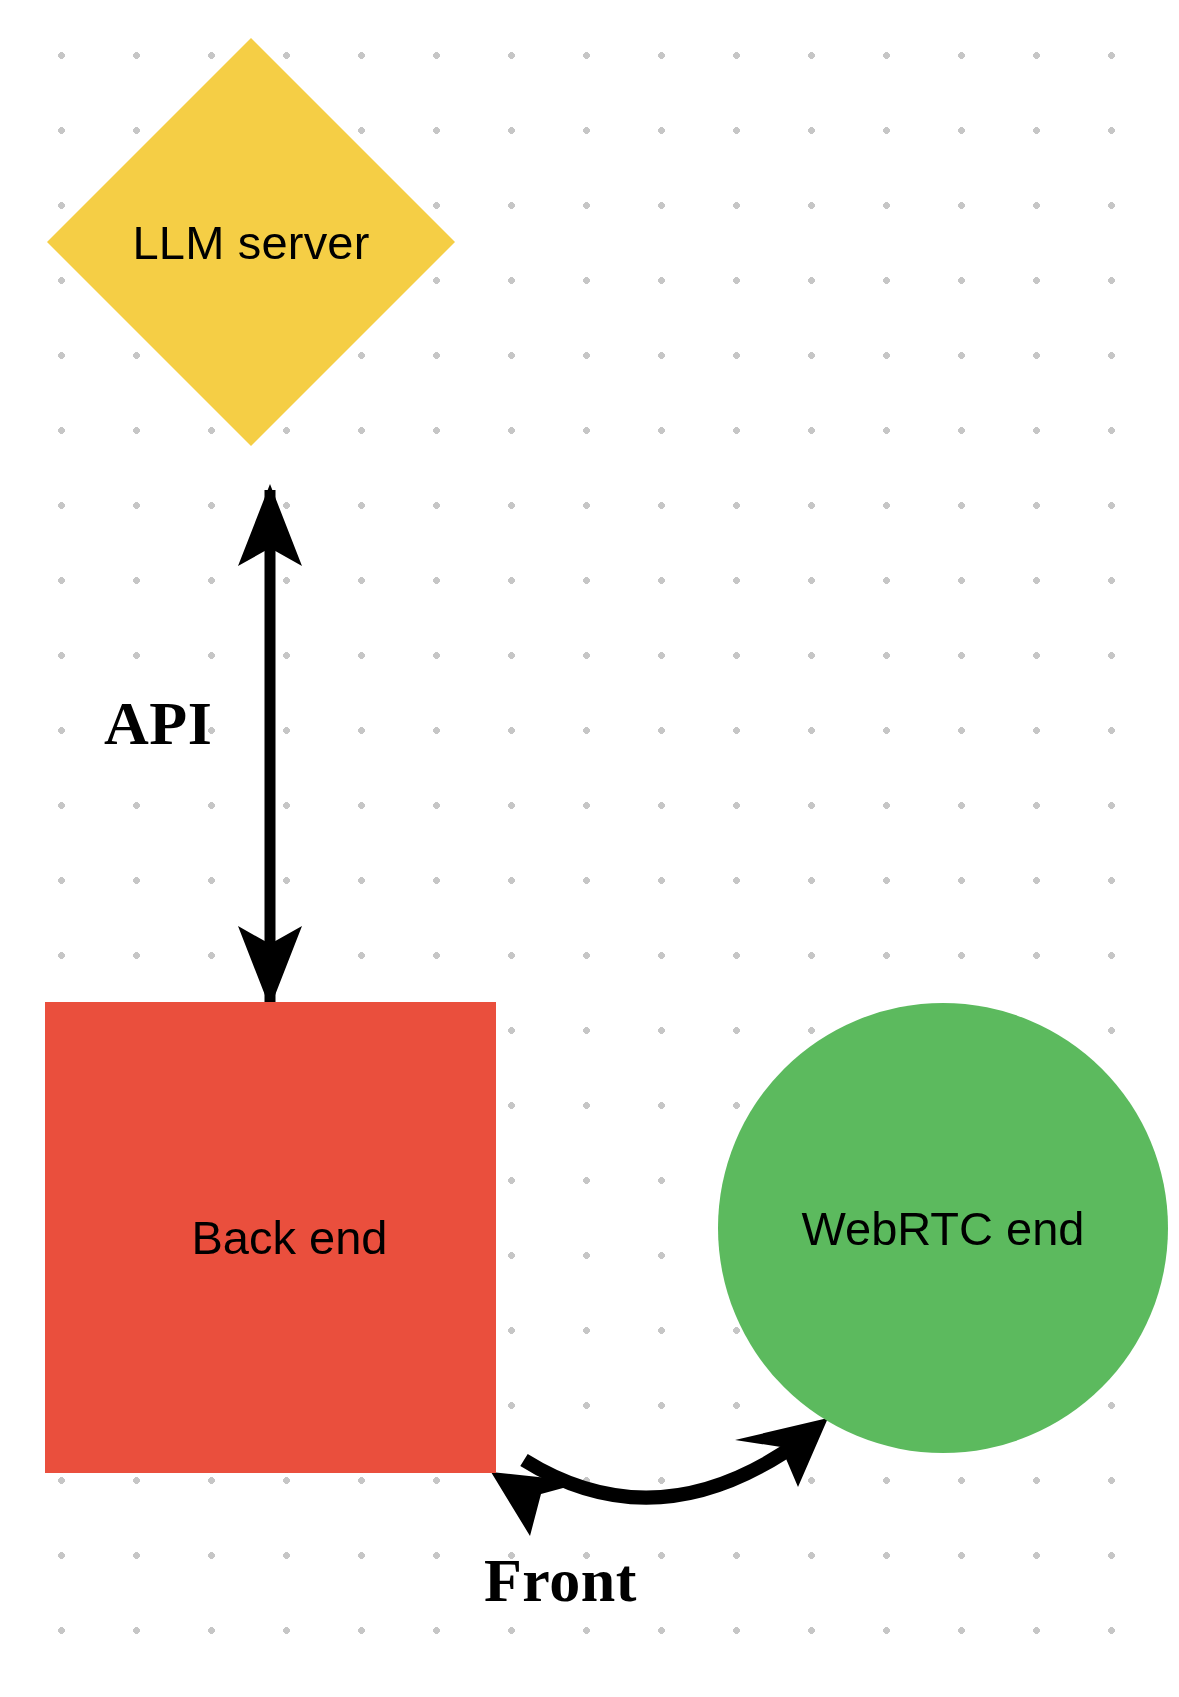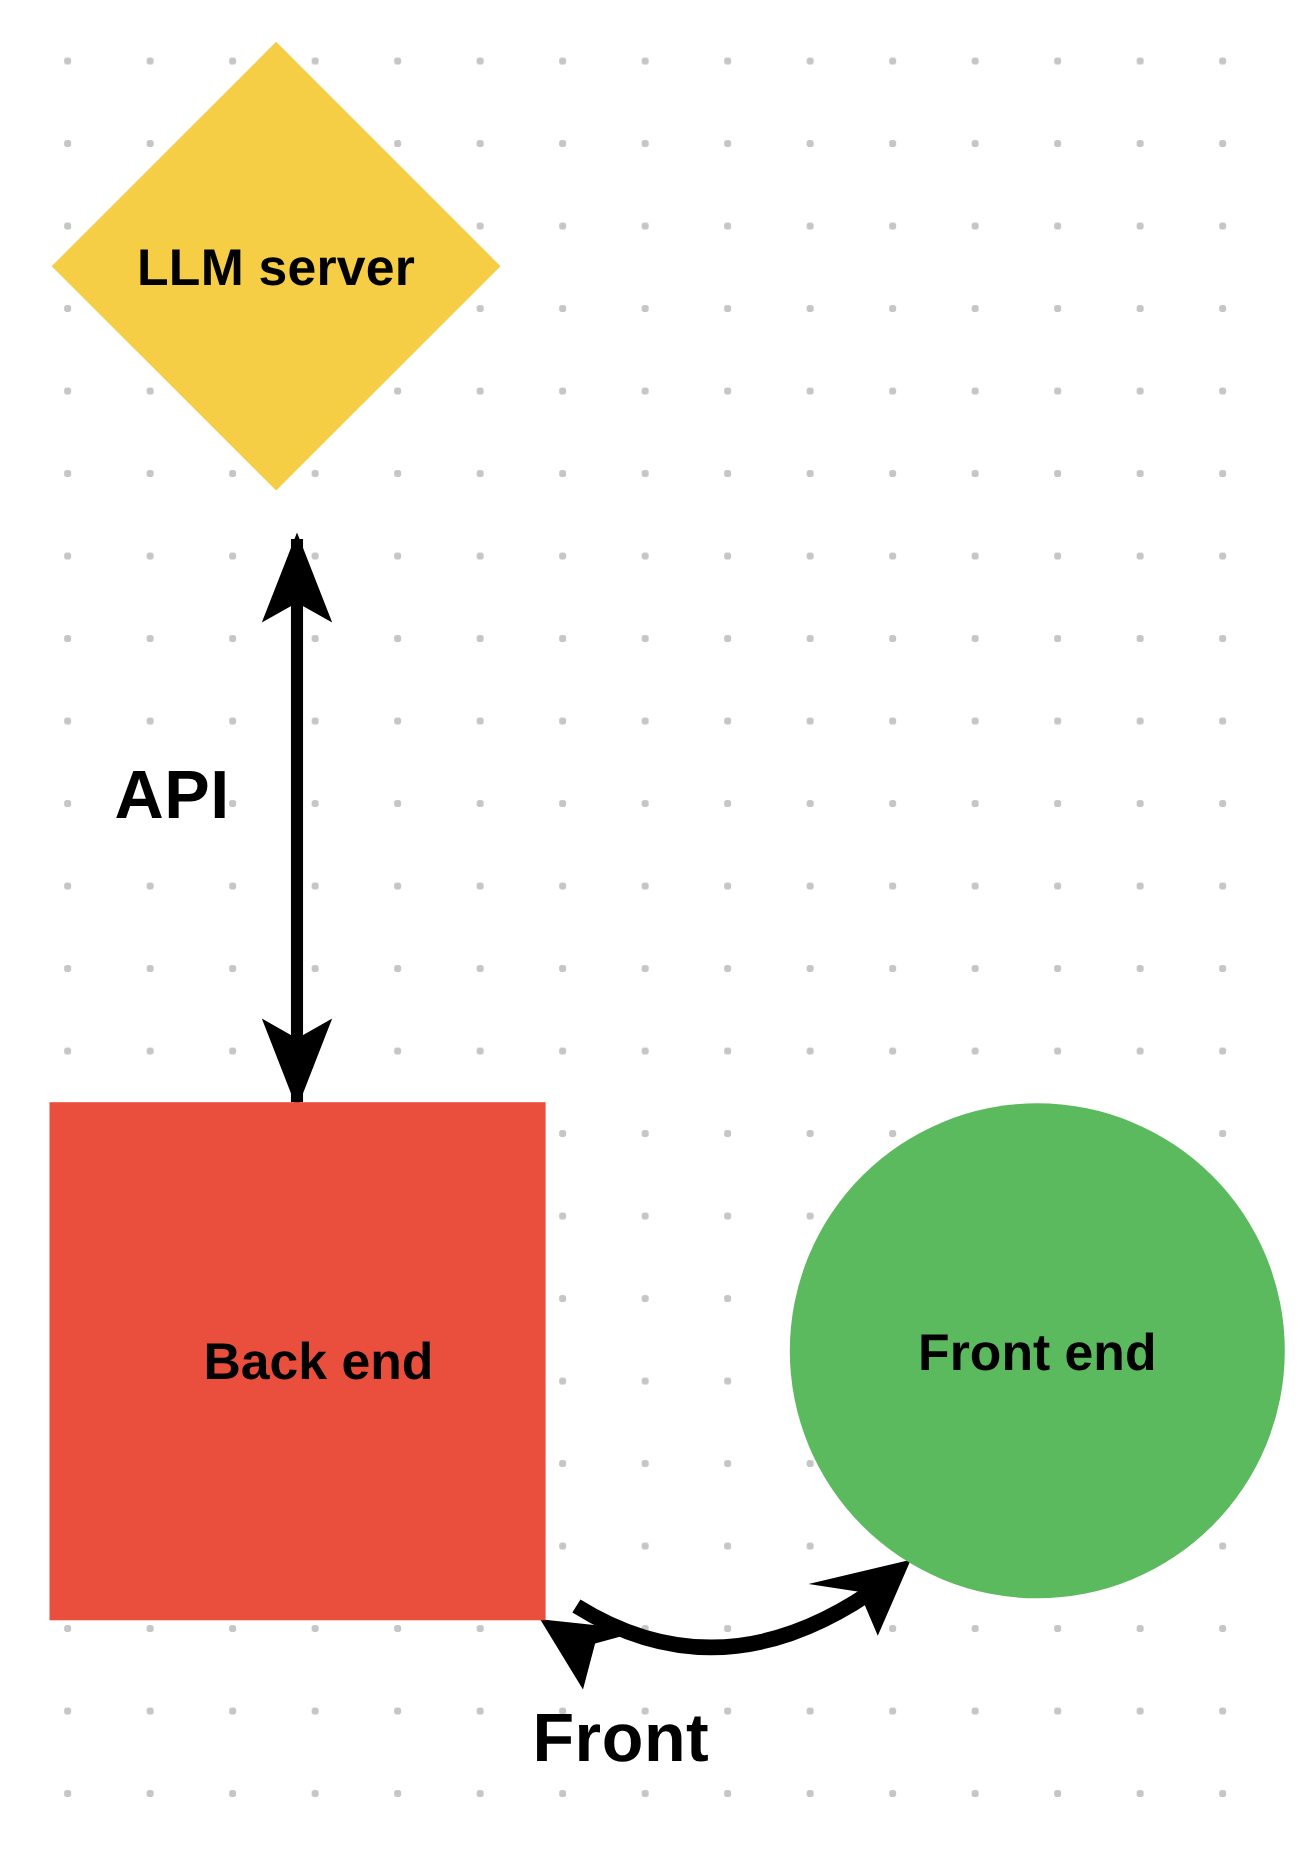--- a/index.html
+++ b/index.html
@@ -16,21 +16,21 @@
     background-image: radial-gradient(circle, #c6c6c6 3.2px, rgba(255,255,255,0) 3.6px);
     background-size: 75px 75px;
     background-position: 24px 18px;
     font-family: "Liberation Sans", sans-serif;
   }
 
   .node-label {
     position: absolute;
     color: #000000;
     font-family: "Liberation Sans", sans-serif;
-    font-weight: 700;
+    font-weight: 400;
     white-space: nowrap;
     text-align: center;
   }
 
   
   #llm-server-node {
     position: absolute;
     left: 47px;
     top: 38px;
     width: 408px;
@@ -98,21 +98,21 @@
     display: flex;
     align-items: center;
     justify-content: center;
     font-size: 47px;
   }
 
   
   .edge-label {
     position: absolute;
     color: #000000;
-    font-family: Liberation Sans, sans-serif;
+    font-family: Liberation Serif, serif;
     font-weight: 700;
     white-space: nowrap;
   }
   #api-label {
     left: 104px;
     top: 688px;
     font-size: 62px;
     letter-spacing: 0.5px;
   }
   #webrtc-label {
@@ -166,20 +166,20 @@
     <div id="llm-server-label" class="node-label">LLM server</div>
   </div>
 
   <div id="back-end-node">
     <div id="back-end-shape"></div>
     <div id="back-end-label" class="node-label">Back end</div>
   </div>
 
   <div id="front-end-node">
     <div id="front-end-shape"></div>
-    <div id="front-end-label" class="node-label">Front end</div>
+    <div id="front-end-label" class="node-label">WebRTC end</div>
   </div>
 
   <div id="api-label" class="edge-label">API</div>
 
   <div id="webrtc-label" class="edge-label">Front</div>
 
 </div>
 
 </body></html>

